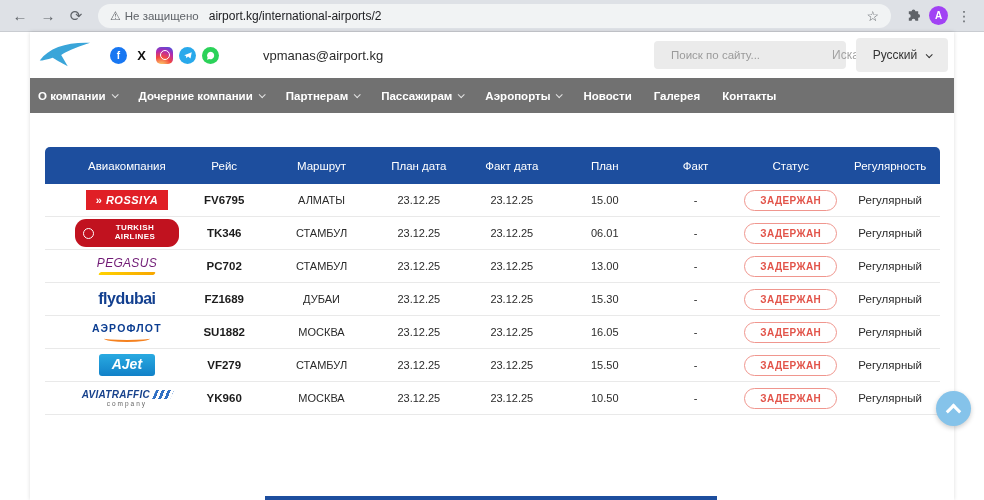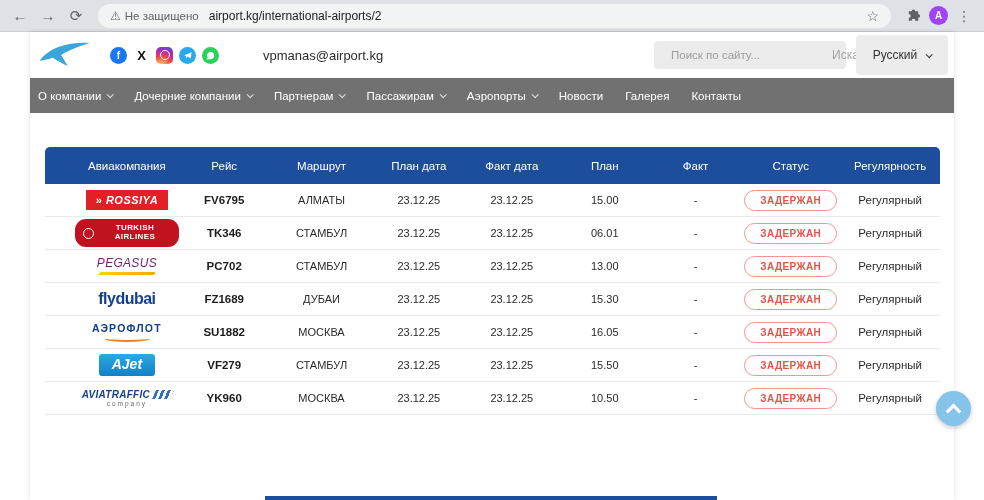--- a/index.html
+++ b/index.html
@@ -39,29 +39,29 @@
   .soc-ig::before { content: ""; width: 8px; height: 8px; border: 1.5px solid #fff; border-radius: 50%; }
   .soc-tg { background: #29a9eb; }
   .soc-wa { background: #2bd259; }
   .hdr-email { margin-left: 44px; font-size: 13px; color: #2b2b2b; cursor: pointer; }
   .search-box { margin-left: auto; width: 192px; height: 28px; background: #ebebeb; border-radius: 4px;
     display: flex; align-items: center; padding: 0 10px; gap: 7px; }
   .search-box input { flex: 1; border: none; background: transparent; outline: none;
     font-size: 11.5px; color: #444; font-family: "Liberation Sans", sans-serif; }
   .search-box input::placeholder { color: #9b9b9b; }
   .search-btn { font-size: 12px; color: #a3a3a3; cursor: pointer; }
-  .lang-btn { margin-left: 10px; min-width: 92px; height: 40px; background: #ececec; border-radius: 4px;
+  .lang-btn { margin-left: 10px; min-width: 92px; height: 34px; background: #ececec; border-radius: 4px;
     display: flex; align-items: center; justify-content: center; gap: 9px; font-size: 12px; color: #333; cursor: pointer; }
   .chev { width: 5px; height: 5px; border-right: 1.3px solid currentColor; border-bottom: 1.3px solid currentColor;
     transform: rotate(45deg) translateY(-1px); display: inline-block; }
 
   
   .main-nav { height: 35px; background: #717171; display: flex; align-items: center;
     padding: 0 8px; gap: 22px; }
-  .nav-item { display: flex; align-items: center; gap: 6px; color: #fff; font-size: 11.5px; cursor: pointer; white-space: nowrap; }
+  .nav-item { display: flex; align-items: center; gap: 6px; color: #fff; font-size: 11.5px; cursor: pointer; white-space: nowrap; font-weight: bold; }
   .nav-item .chev { color: #e3e3e3; }
 
   
   .content { padding: 34px 14px 0 15px; }
   .grid9 { display: grid; grid-template-columns: 12% 10.5% 12% 10.5% 11% 10.5% 10.5% 11.5% 11.5%; align-items: center; padding-left: 30px; }
   .thead { background: #1d4e9e; color: #fff; height: 37px; border-radius: 5px 5px 0 0; font-size: 11.5px; }
   .th { text-align: center; }
   .trow { height: 33px; border-bottom: 1px solid #e9e9e9; font-size: 11px; color: #2a2a2a; text-align: center; }
   .td { text-align: center; }
   .td.flight { font-weight: bold; font-size: 11.5px; color: #1c1c1c; }

